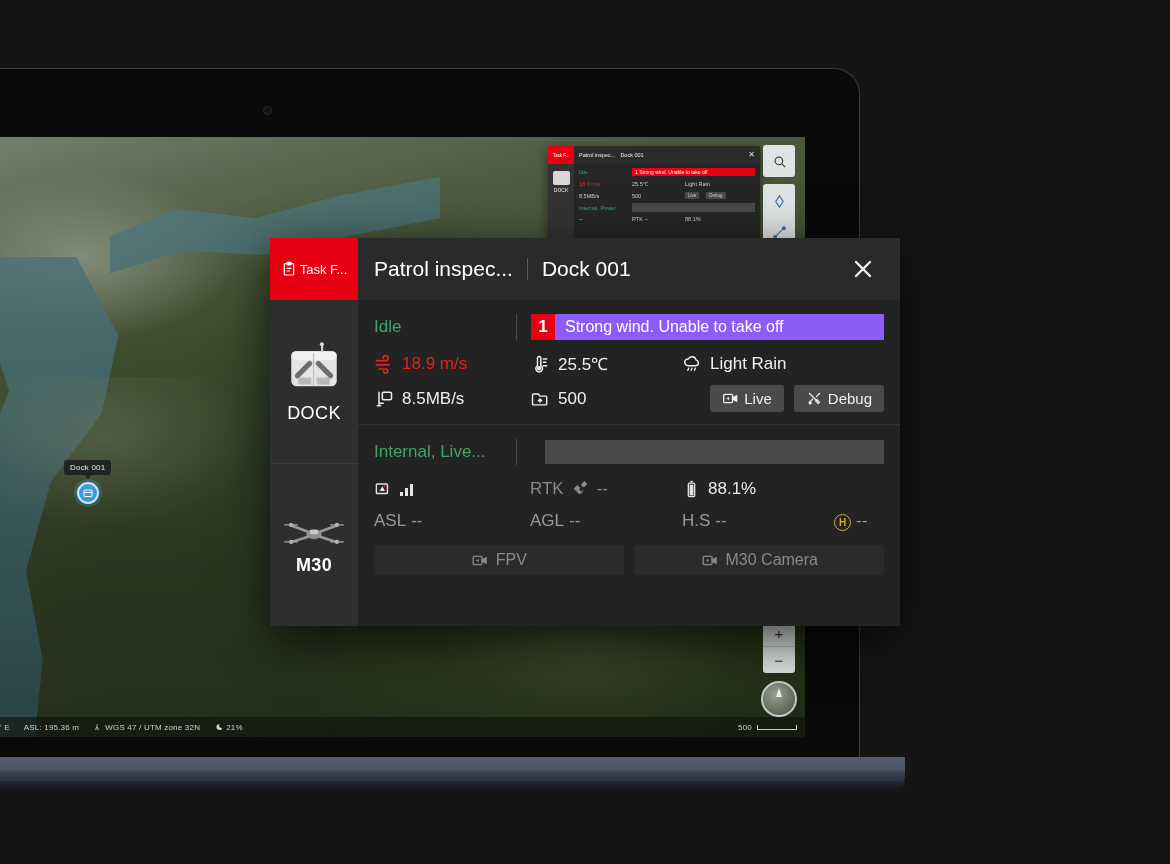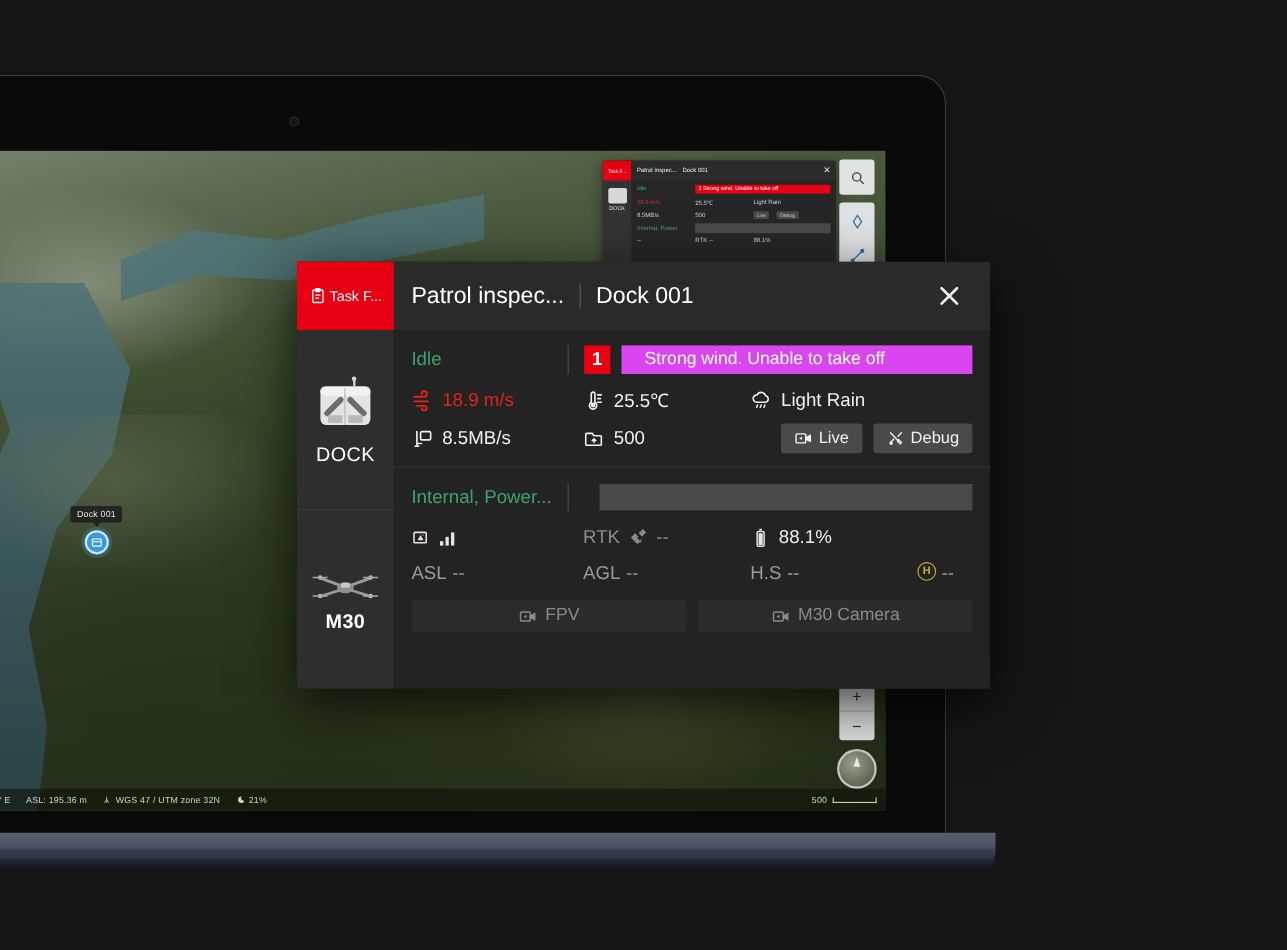--- a/index.html
+++ b/index.html
@@ -213,22 +213,22 @@
   .row.top { margin-bottom: 12px; }
   .state-idle { color: #3ea46b; font-size: 17px; width: 142px; }
   .state-divider { width: 1px; height: 26px; background: #4c4c4c; margin-right: 14px; }
   .alarm { display: flex; align-items: stretch; flex: 1; height: 26px; }
   .alarm-count {
     background: #e60012; color: #fff; width: 24px;
     display: flex; align-items: center; justify-content: center;
     font-size: 17px; font-weight: 700;
   }
   .alarm-text {
-    background: #d946ef; color: #fff; flex: 1; display: flex; align-items: center;
-    padding-left: 21px; font-size: 16px; margin-left: 10px;
+    background: #8b5cf6; color: #fff; flex: 1; display: flex; align-items: center;
+    padding-left: 10px; font-size: 16px; margin-left: 0;
   }
 
   .metrics { display: flex; align-items: center; margin-bottom: 10px; }
   .m-cell { display: flex; align-items: center; gap: 8px; color: #efefef; font-size: 17px; }
   .m-cell.c1 { width: 156px; }
   .m-cell.c2 { width: 152px; }
   .m-cell.c3 { flex: 1; }
   .m-cell svg { width: 20px; height: 20px; flex: none; }
   .wind { color: #e2231a; }
   .wind svg path, .wind svg line { stroke: #e2231a; }
@@ -251,21 +251,21 @@
   .d-cell.a { width: 156px; }
   .d-cell.b { width: 152px; }
   .d-cell.c { flex: 1; }
   .d-cell svg { width: 19px; height: 19px; flex: none; }
   .dim { color: #8b8b8b; }
   .sig-bars { display: flex; align-items: flex-end; gap: 2px; height: 14px; }
   .sig-bars i { width: 3px; background: #e4e4e4; display: block; }
   .sig-bars i.s1 { height: 4px; } .sig-bars i.s2 { height: 8px; } .sig-bars i.s3 { height: 12px; }
 
   .arow { display: flex; align-items: center; margin-bottom: 14px; }
-  .a-cell { font-size: 17px; color: #9a9a9a; display:flex; align-items:flex-start; gap:5px; }
+  .a-cell { font-size: 17px; color: #9a9a9a; display:flex; align-items:flex-end; gap:5px; }
   .a-cell.a { width: 156px; } .a-cell.b { width: 152px; } .a-cell.c { width: 152px; }
   .a-cell.d { flex: 1; }
   .home-badge {
     width: 17px; height: 17px; border-radius: 50%; border: 1.5px solid #d4ab3a;
     color: #d4ab3a; font-size: 10px; display: flex; align-items: center; justify-content: center;
     font-weight: 700;
   }
   .camrow { display: flex; gap: 11px; }
   .cam-btn {
     flex: 1; height: 30px; background: #2b2b2b; color: #8a8a8a; font-size: 16px;
@@ -528,21 +528,21 @@
                   </svg>
                   <span>Debug</span>
                 </div>
               </div>
             </div>
           </div>
         </div>
 
         <div class="sect">
           <div class="drone-top">
-            <div class="drone-state">Internal, Power...</div>
+            <div class="drone-state">Internal, Live...</div>
             <div class="state-divider"></div>
             <div class="drone-bar"></div>
           </div>
 
           <div class="drow">
             <div class="d-cell a">
               <svg viewBox="0 0 24 24" fill="none" stroke="#e4e4e4" stroke-width="1.8">
                 <rect x="3" y="5" width="14" height="12" rx="1"></rect>
                 <path d="M7 14l3.5-6 3.5 6z" fill="#e4e4e4" stroke="none"></path>
                 <circle cx="13.5" cy="8" r="1.3" fill="#e2231a" stroke="none"></circle>

